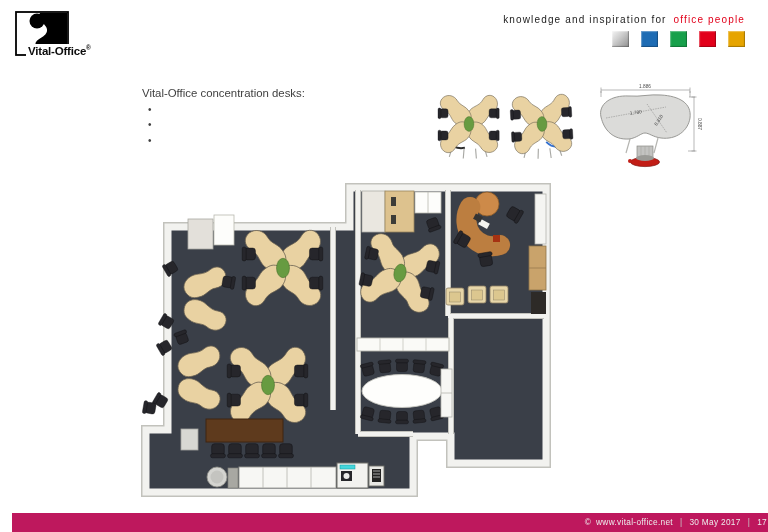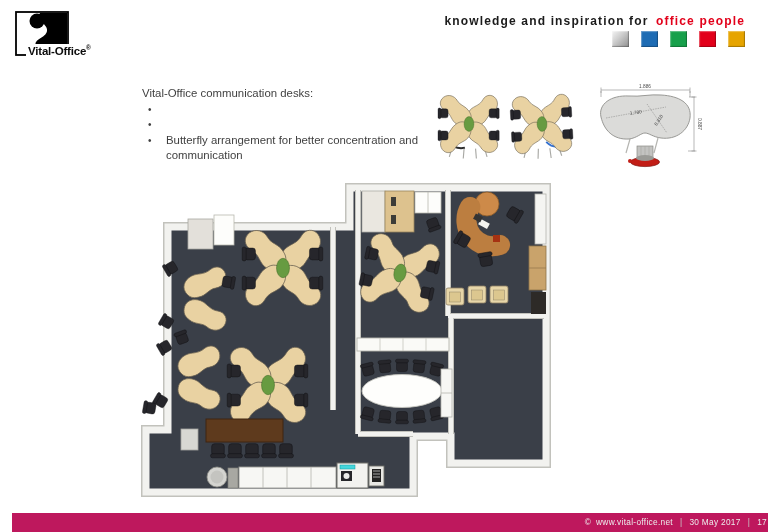--- a/index.html
+++ b/index.html
@@ -5,21 +5,21 @@
   html,body{margin:0;padding:0;background:#888;}
   .slide{position:relative;width:768px;height:532px;background:#ffffff;overflow:hidden;
          font-family:"Liberation Sans",sans-serif;}
   
   .logo{position:absolute;left:15px;top:11px;width:110px;height:50px;}
   .logo-mark{position:absolute;left:0;top:0;}
   .logo-text{position:absolute;left:11px;top:33px;background:#fff;padding:0 2px;
              font-size:11.5px;font-weight:bold;color:#0c0c0c;letter-spacing:-.2px;white-space:nowrap;}
   .logo-text sup{font-size:6.5px;}
   
-  .tagline{position:absolute;right:23px;top:14px;font-size:12px;font-weight:bold;
+  .tagline{position:absolute;right:23px;top:14px;font-size:10px;font-weight:normal;
            letter-spacing:1.15px;color:#1b1b1b;white-space:nowrap;}
   .tagline .tag-red{color:#e2001a;margin-left:3px;}
   .squares{position:absolute;right:23px;top:31px;display:flex;gap:12px;}
   .sq{width:17px;height:16px;display:inline-block;box-shadow:inset -1px -1px 1px rgba(0,0,0,.28), inset 1px 1px 1px rgba(255,255,255,.35);}
   .sq-silver{background:linear-gradient(135deg,#f4f4f4 0%,#cfcfcf 40%,#8e8e8e 100%);}
   
   .intro{position:absolute;left:142px;top:86px;width:300px;color:#3f3f3f;}
   .intro-title{font-size:11.4px;line-height:15.5px;}
   .intro ul{list-style:none;margin:0;padding:0;}
   .intro li{display:flex;line-height:15.5px;font-size:11.4px;}
@@ -61,31 +61,30 @@
   </div>
   <div class="squares">
     <span class="sq sq-silver"></span>
     <span class="sq" style="background: rgb(30, 108, 180);"></span>
     <span class="sq" style="background: rgb(23, 160, 75);"></span>
     <span class="sq" style="background: rgb(226, 0, 26);"></span>
     <span class="sq" style="background: rgb(230, 164, 0);"></span>
   </div>
 
   <section class="intro">
-    <div class="intro-title">Vital-Office communication desks:</div>
+    <div class="intro-title">Vital-Office concentration desks:</div>
     <ul>
       <li>
           <span class="dot">•</span>
         </li>
       <li>
           <span class="dot">•</span>
         </li>
       <li>
           <span class="dot">•</span>
-          <span class="txt">Butterfly arrangement for better concentration and communication</span>
         </li>
     </ul>
   </section>
 
   <svg class="gfx" width="768" height="532" viewBox="0 0 768 532">
     <defs>
       <path id="bean" d="M-22,1 C-23,-7 -15,-12 -7,-11 C-1,-10 3,-7 10,-9 C17,-11 23,-6 22,1 C21,8 14,12 7,10 C1,8 -5,13 -12,11 C-18,10 -21,7 -22,1 Z"></path>
       <g id="chair">
         <rect x="-5.5" y="-4.5" width="11" height="10" rx="2.5"></rect>
         <rect x="-6.5" y="-6.8" width="13" height="3.6" rx="1.7"></rect>

